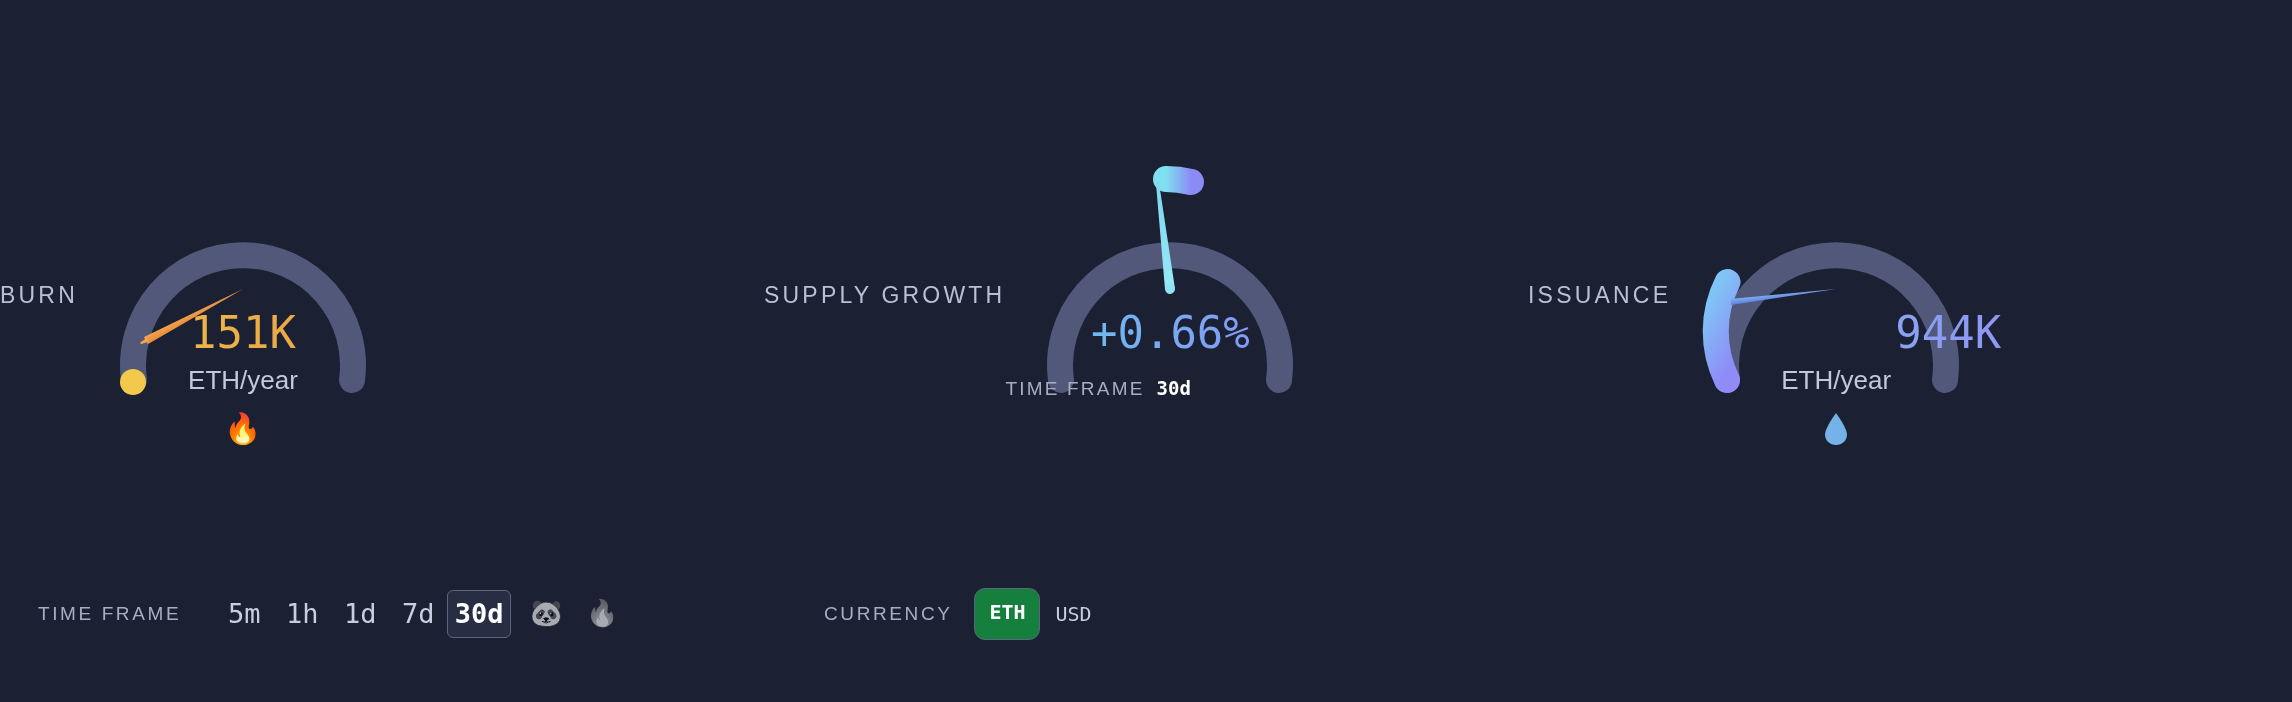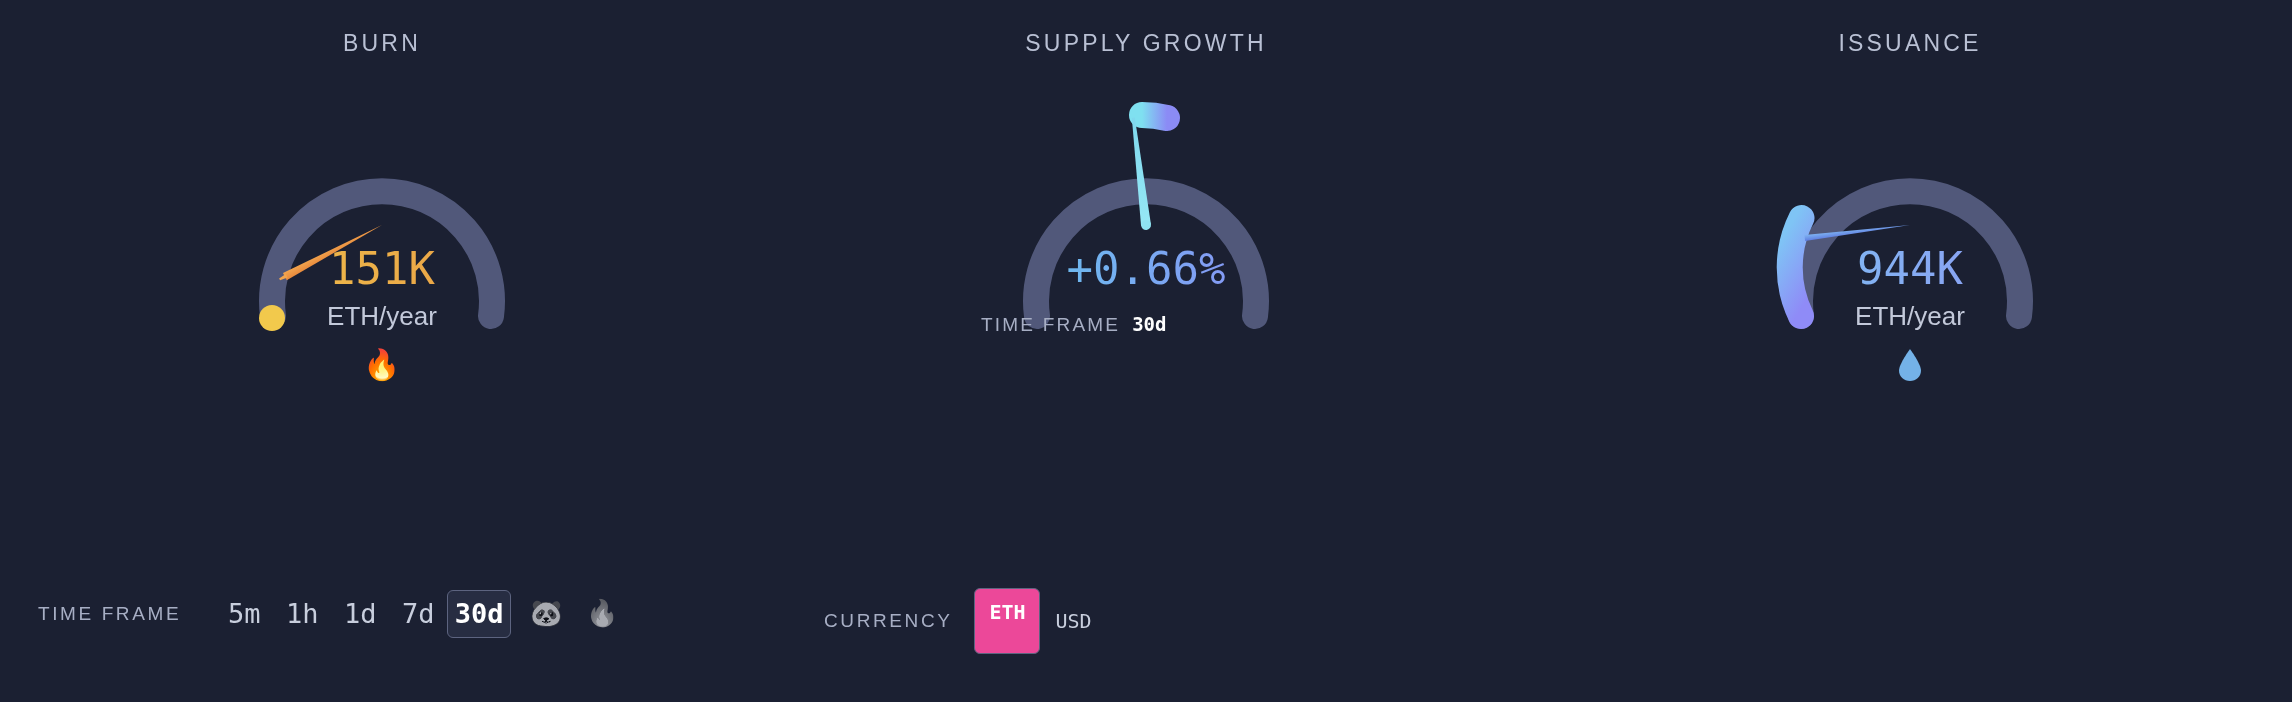--- a/index.html
+++ b/index.html
@@ -28,21 +28,21 @@
   .panels {
     display: flex;
     width: 100%;
     height: 560px;
   }
 
   .panel {
     flex: 1 1 0;
     position: relative;
     display: flex;
-    flex-direction: column;
+    flex-direction: row;
     align-items: center;
   }
 
   .panel-title {
     margin-top: 30px;
     font-size: 23px;
     letter-spacing: 3.2px;
     color: #b9c0d4;
     font-weight: 400;
     text-transform: uppercase;
@@ -99,20 +99,21 @@
     -webkit-text-fill-color: transparent;
     color: #7aa8f0;
   }
 
   .value-issuance {
     background: linear-gradient(90deg, #7cc2f2 0%, #8f96f3 100%);
     -webkit-background-clip: text;
     background-clip: text;
     -webkit-text-fill-color: transparent;
     color: #7cb2ee;
+    text-align: right;
   }
 
   .gauge-unit {
     margin-top: 4px;
     font-size: 26px;
     color: #c3c9da;
     font-family: "Liberation Sans", sans-serif;
   }
 
   .gauge-emoji {
@@ -229,25 +230,25 @@
     color: #c8cedd;
     width: 66px;
     text-align: center;
     cursor: pointer;
     user-select: none;
     padding: 10px 4px;
   }
 
   .cur-opt.selected {
     border: 1px solid #5d6480;
-    border-radius: 6px;
-    background: #ec4899;
+    border-radius: 11px;
+    background: #15803d;
     color: #ffffff;
     font-weight: 700;
-    height: 66px;
+    height: 52px;
     line-height: 28px;
     padding: 9px 0;
   }
 
   .ctrl-pow {
     position: absolute;
     right: 38px;
     display: flex;
     align-items: center;
   }

